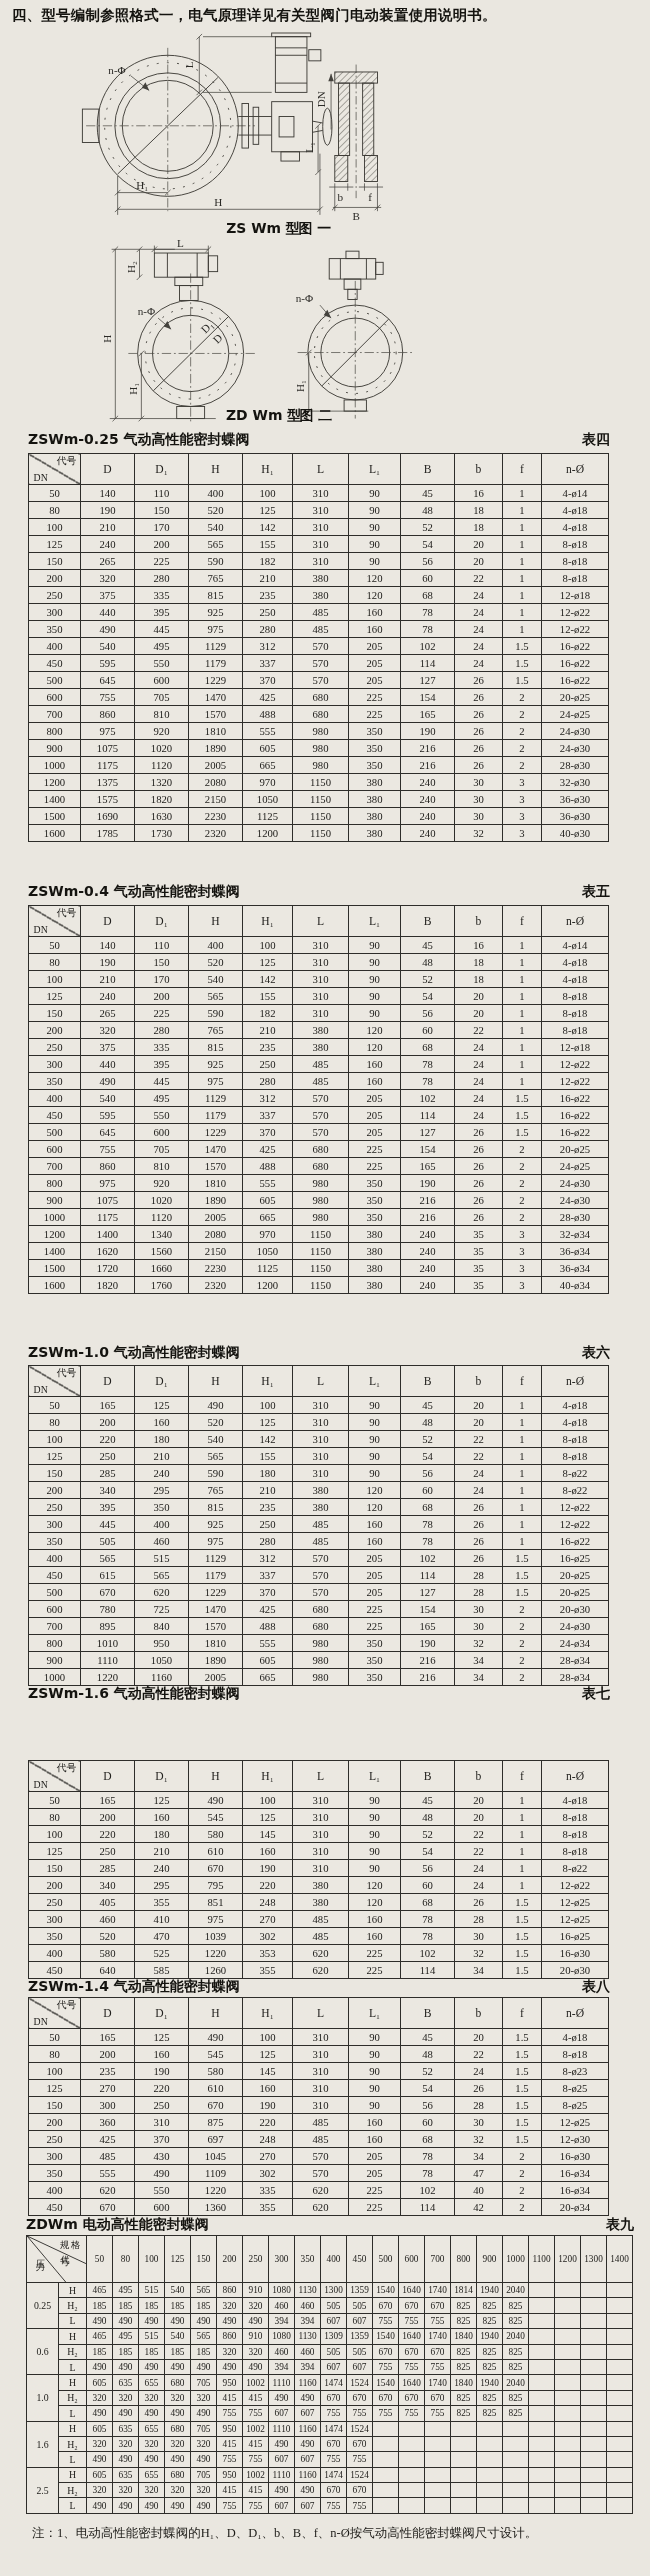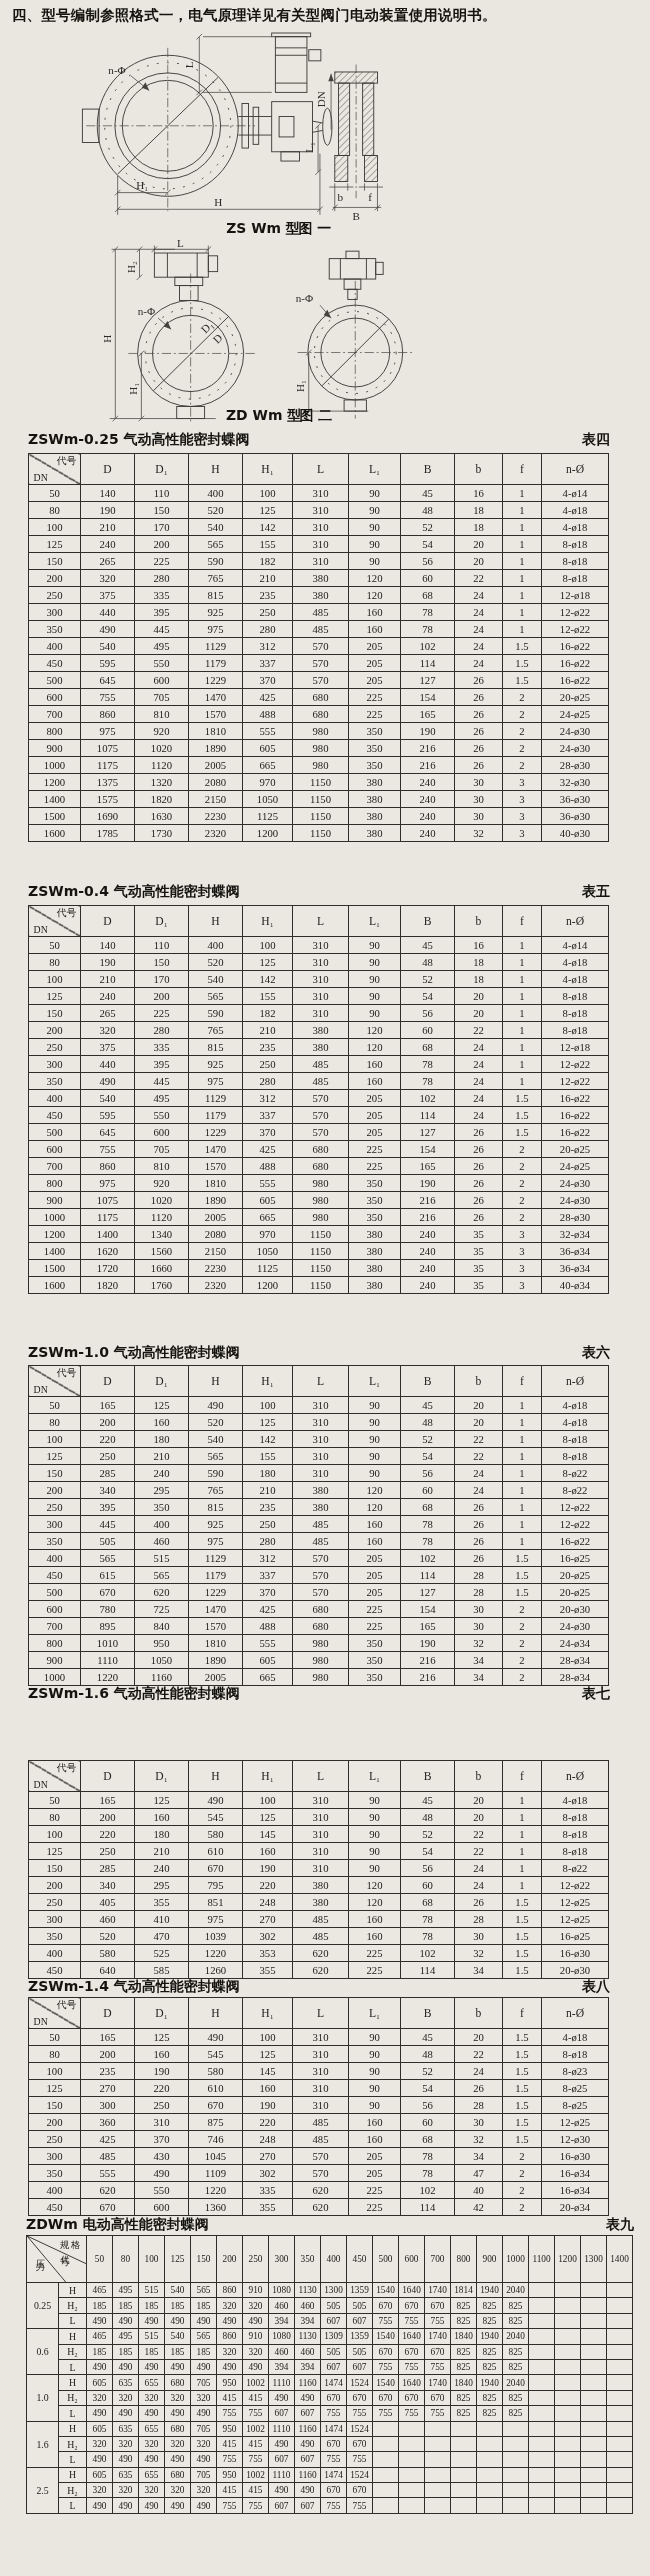--- a/index.html
+++ b/index.html
@@ -1406,21 +1406,21 @@
           <td>160</td>
           <td>60</td>
           <td>30</td>
           <td>1.5</td>
           <td>12-ø25</td>
         </tr>
         <tr>
           <td>250</td>
           <td>425</td>
           <td>370</td>
-          <td>746</td>
+          <td>697</td>
           <td>248</td>
           <td>485</td>
           <td>160</td>
           <td>68</td>
           <td>32</td>
           <td>1.5</td>
           <td>12-ø30</td>
         </tr>
         <tr>
           <td>300</td>
@@ -1905,14 +1905,15 @@
           <td></td>
           <td></td>
           <td></td>
           <td></td>
         </tr>
       </tbody>
     </table>
   </div>
 
 <div class="notes">
+  <div class="n1">注：1、电动高性能密封蝶阀的H₁、D、D₁、b、B、f、n-Ø按气动高性能密封蝶阀尺寸设计。</div>
 </div>
 
 
 </body></html>

